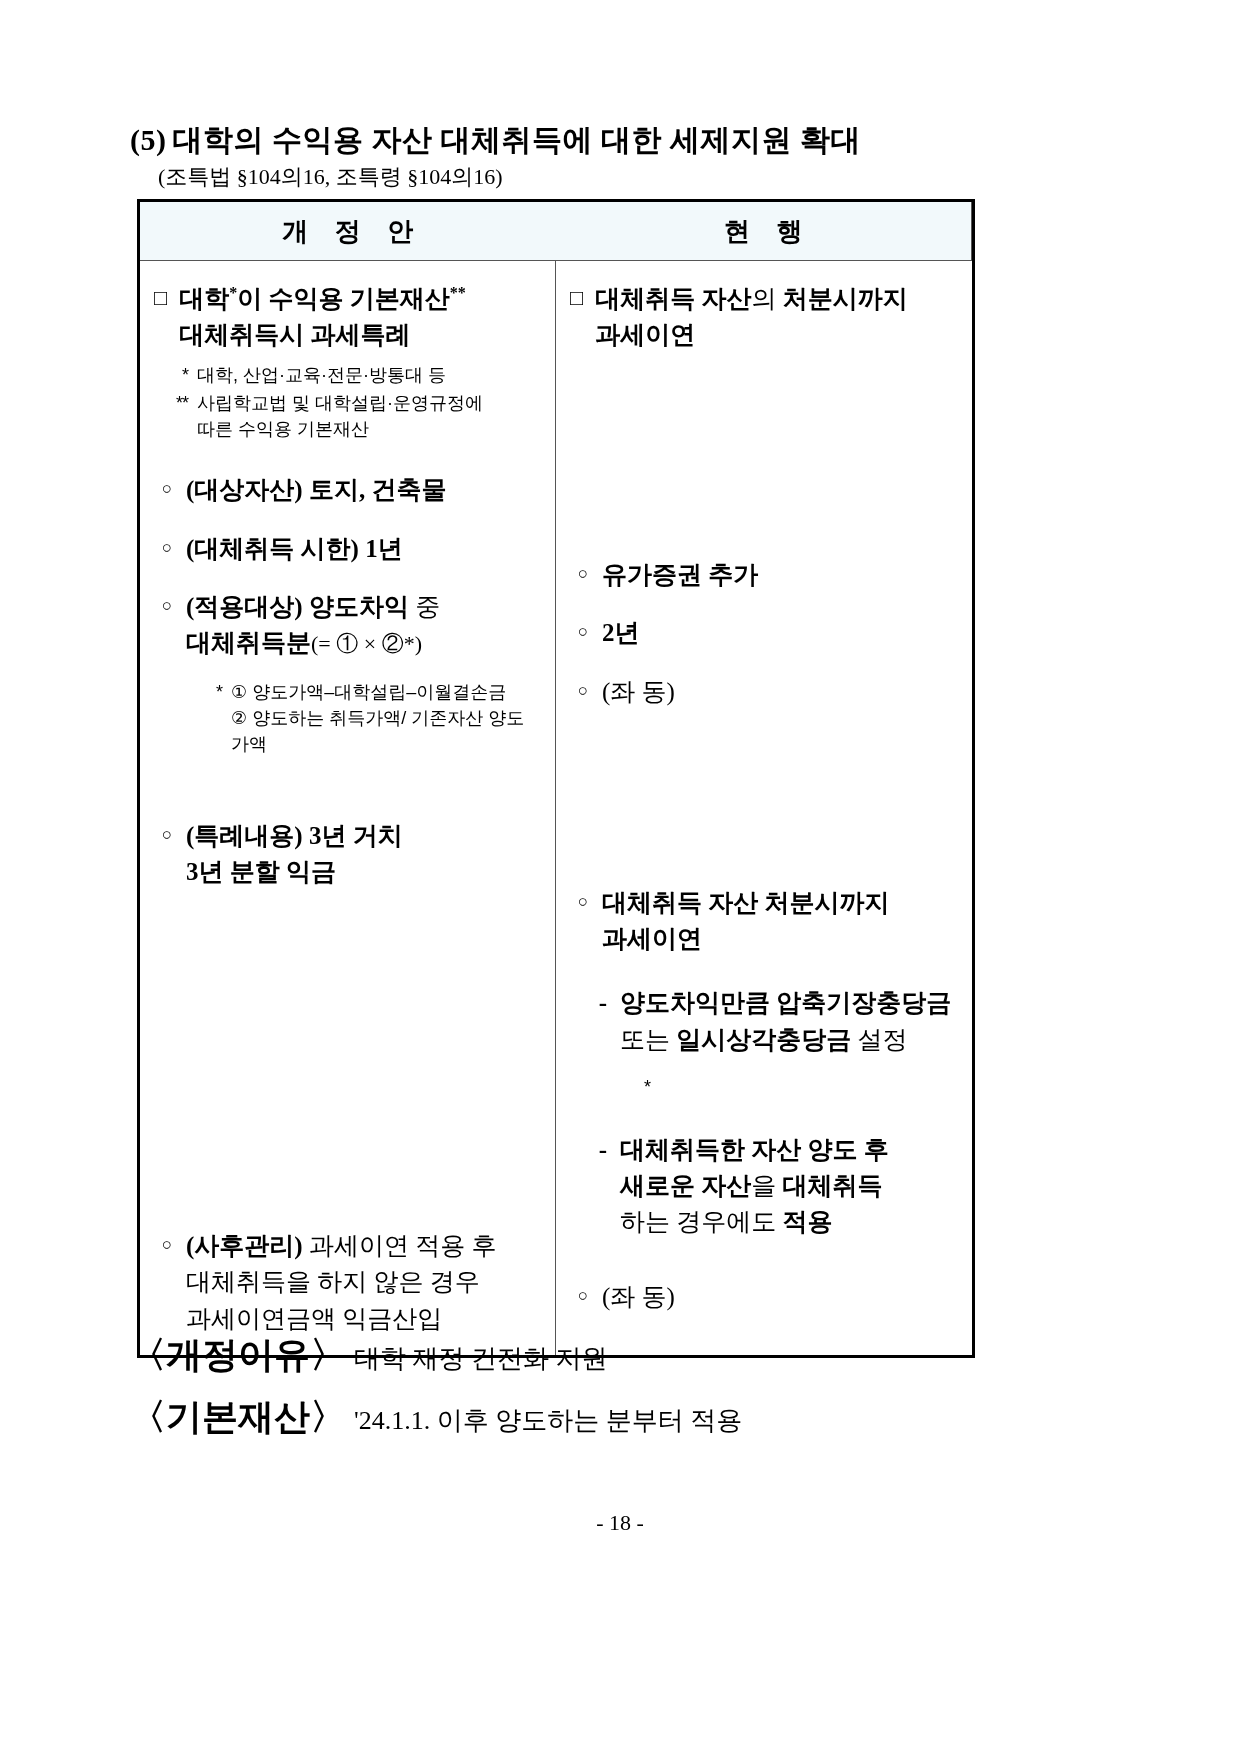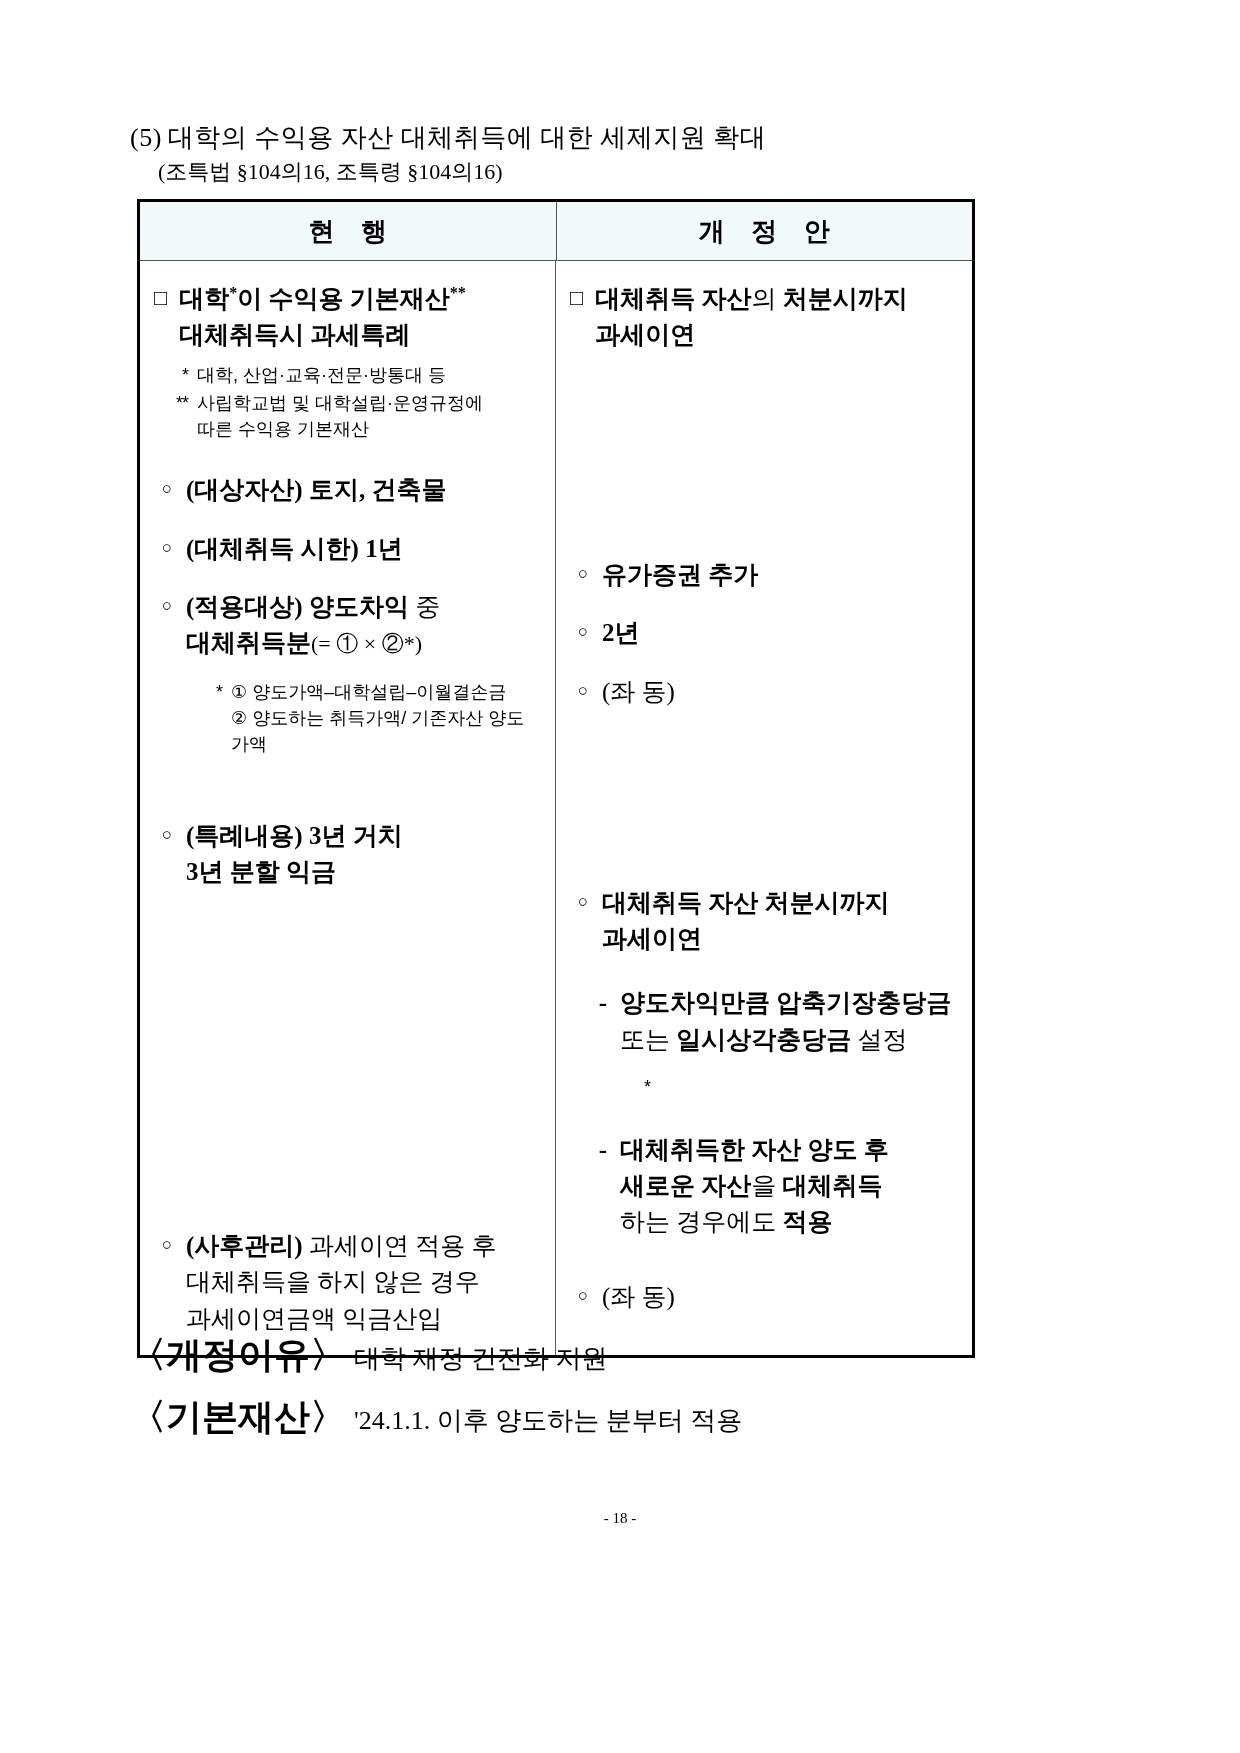--- a/index.html
+++ b/index.html
@@ -24,22 +24,22 @@
   }
 
   
   .heading-block {
     position: absolute;
     left: 130px;
     top: 122px;
     width: 900px;
   }
   .heading-line {
-    font-size: 26px;
-    font-weight: normal;
+    font-size: 30px;
+    font-weight: bold;
     letter-spacing: 0.5px;
     white-space: nowrap;
     line-height: 1.22;
   }
   .heading-num { margin-right: 6px; }
   .heading-sub {
     font-size: 22px;
     font-weight: normal;
     margin-left: 28px;
     margin-top: 4px;
@@ -191,40 +191,40 @@
   }
   .note-reason { top: 1330px; }
   .note-timing { top: 1392px; }
 
   .page-number {
     position: absolute;
     left: 0;
     right: 0;
     top: 1510px;
     text-align: center;
-    font-size: 15px;
+    font-size: 22px;
   }
 </style>
 </head>
 <body>
 
 <div class="page">
 
   <div class="heading-block">
     <div class="heading-line">
       <span class="heading-num">(5)</span><span>대학의 수익용 자산 대체취득에 대한 세제지원 확대</span>
     </div>
     <div class="heading-sub">(조특법 §104의16, 조특령 §104의16)</div>
   </div>
 
   <div class="cmp-table">
 
     <div class="thead">
+      <div class="th">개 정 안</div>
       <div class="th left-th">현 행</div>
-      <div class="th">개 정 안</div>
     </div>
 
     <div class="tbody">
 
       <div class="col left-col">
 
         <div class="sq">
           <span class="mk">□</span>
           <span class="tx">
             <span>대학</span><sup class="star">*</sup><span>이 수익용 기본재산</span><sup class="star">**</sup>

